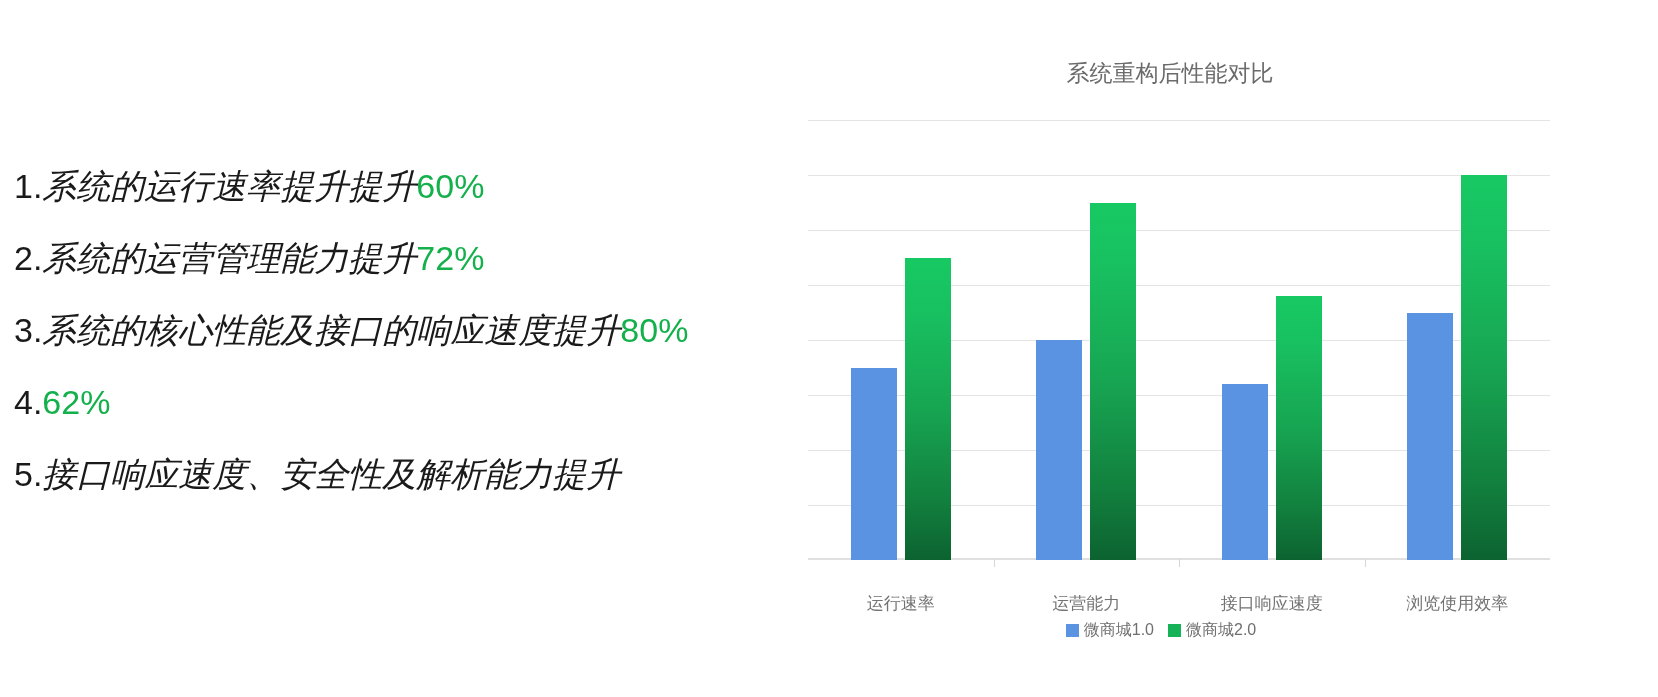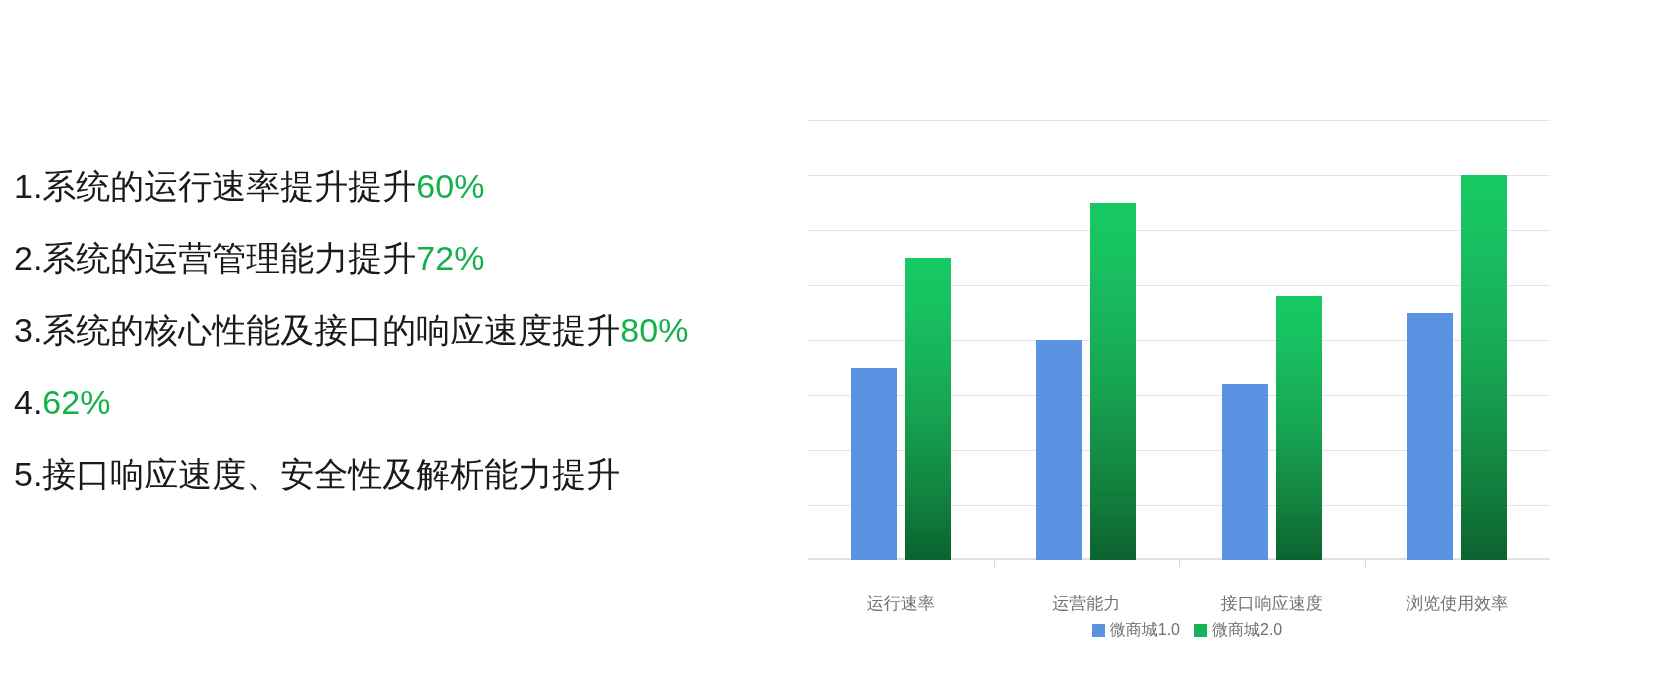--- a/index.html
+++ b/index.html
@@ -36,20 +36,21 @@
   }
   .bullet-index {
     font-size: 34px;
     color: #1a1a1a;
     font-weight: 400;
   }
   .bullet-text {
     font-size: 34px;
     color: #1a1a1a;
     font-weight: 400;
+    font-style: italic;
   }
   .bullet-highlight {
     font-size: 34px;
     font-weight: 400;
     color: #13b04b;
   }
 
   
   .chart-panel {
     position: absolute;
@@ -129,21 +130,21 @@
     display: flex;
   }
   .cat-label {
     flex: 1 1 0;
     text-align: center;
     font-size: 17px;
     color: #737373;
   }
   .legend {
     position: absolute;
-    left: 30px;
+    left: 4px;
     top: 600px;
     width: 742px;
     display: flex;
     align-items: center;
     justify-content: center;
     gap: 6px;
   }
   .legend-item {
     display: flex;
     align-items: center;
@@ -188,20 +189,21 @@
         <span class="bullet-highlight">62%</span>
     </div>
     <div class="bullet-row">
       <span class="bullet-index">5.</span>
         <span class="bullet-text">接口响应速度、安全性及解析能力提升</span>
     </div>
   </div>
 
   <div class="chart-panel">
 
+    <div class="chart-title">系统重构后性能对比</div>
 
     <div class="plot">
       <div id="gridlines">
           <div class="gridline" style="top: 385px;"></div>
           <div class="gridline" style="top: 330px;"></div>
           <div class="gridline" style="top: 275px;"></div>
           <div class="gridline" style="top: 220px;"></div>
           <div class="gridline" style="top: 165px;"></div>
           <div class="gridline" style="top: 110px;"></div>
           <div class="gridline" style="top: 55px;"></div>

